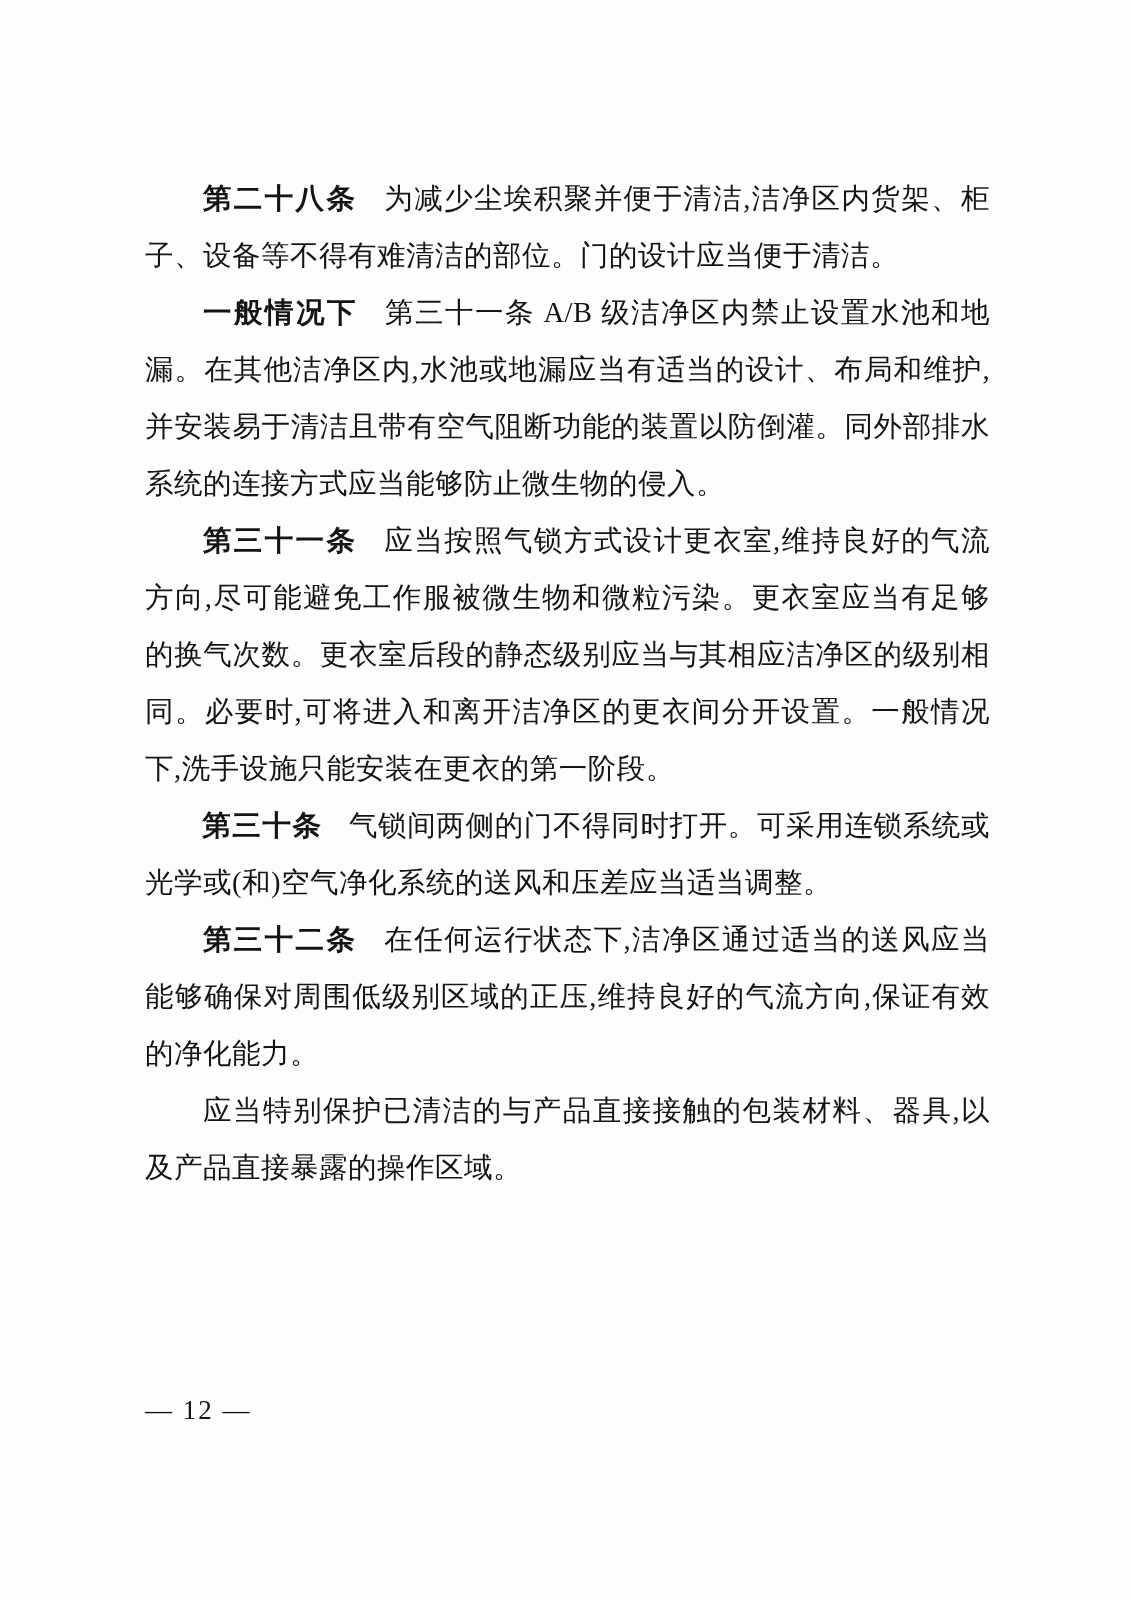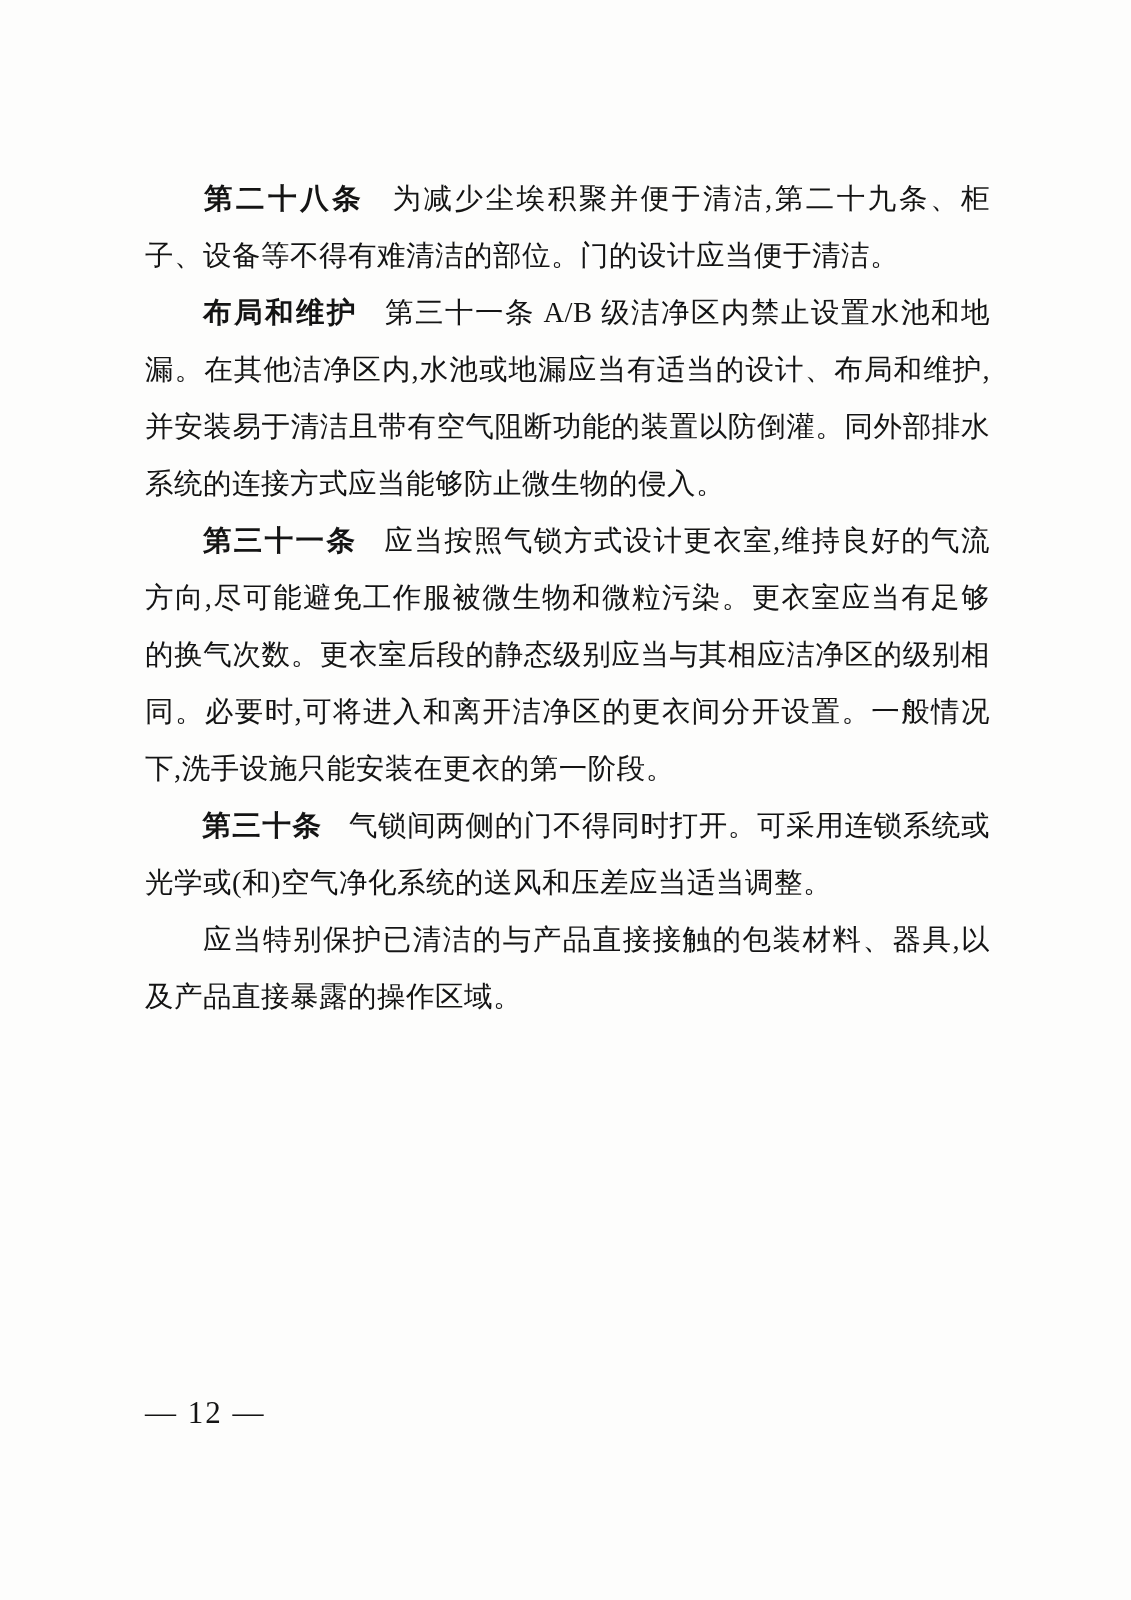--- a/index.html
+++ b/index.html
@@ -48,39 +48,40 @@
   }
   .gap {
     display: inline-block;
     width: 26px;
   }
   .footer {
     position: absolute;
     left: 145px;
     top: 1395px;
     width: 845px;
-    font-size: 31px;
+    font-size: 27px;
     text-align: left;
     letter-spacing: 2px;
   }
 </style>
 </head>
 <body>
 
 <div class="page">
   <div class="content">
 
-    <p class="para"><span class="indent"></span><span class="heading">第二十八条</span><span class="gap"></span><span>为减少尘埃积聚并便于清洁,第二十九条、柜子、设备等不得有难清洁的部位。门的设计应当便于清洁。</span></p>
+    <p class="para"><span class="indent"></span><span class="heading">第二十八条</span><span class="gap"></span><span>为减少尘埃积聚并便于清洁,洁净区内货架、柜子、设备等不得有难清洁的部位。门的设计应当便于清洁。</span></p>
 
-    <p class="para"><span class="indent"></span><span class="heading">布局和维护</span><span class="gap"></span><span>第三十一条 A/B 级洁净区内禁止设置水池和地漏。在其他洁净区内,水池或地漏应当有适当的设计、布局和维护,并安装易于清洁且带有空气阻断功能的装置以防倒灌。同外部排水系统的连接方式应当能够防止微生物的侵入。</span></p>
+    <p class="para"><span class="indent"></span><span class="heading">一般情况下</span><span class="gap"></span><span>第三十一条 A/B 级洁净区内禁止设置水池和地漏。在其他洁净区内,水池或地漏应当有适当的设计、布局和维护,并安装易于清洁且带有空气阻断功能的装置以防倒灌。同外部排水系统的连接方式应当能够防止微生物的侵入。</span></p>
 
     <p class="para"><span class="indent"></span><span class="heading">第三十一条</span><span class="gap"></span><span>应当按照气锁方式设计更衣室,维持良好的气流方向,尽可能避免工作服被微生物和微粒污染。更衣室应当有足够的换气次数。更衣室后段的静态级别应当与其相应洁净区的级别相同。必要时,可将进入和离开洁净区的更衣间分开设置。一般情况下,洗手设施只能安装在更衣的第一阶段。</span></p>
 
     <p class="para"><span class="indent"></span><span class="heading">第三十条</span><span class="gap"></span><span>气锁间两侧的门不得同时打开。可采用连锁系统或光学或(和)空气净化系统的送风和压差应当适当调整。</span></p>
 
+    <p class="para"><span class="indent"></span><span class="heading">第三十二条</span><span class="gap"></span><span>在任何运行状态下,洁净区通过适当的送风应当能够确保对周围低级别区域的正压,维持良好的气流方向,保证有效的净化能力。</span></p>
 
     <p class="para"><span class="indent"></span><span>应当特别保护已清洁的与产品直接接触的包装材料、器具,以及产品直接暴露的操作区域。</span></p>
 
 
   </div>
 
   <div class="footer">
     <span>— 12 —</span>
   </div>
 </div>

